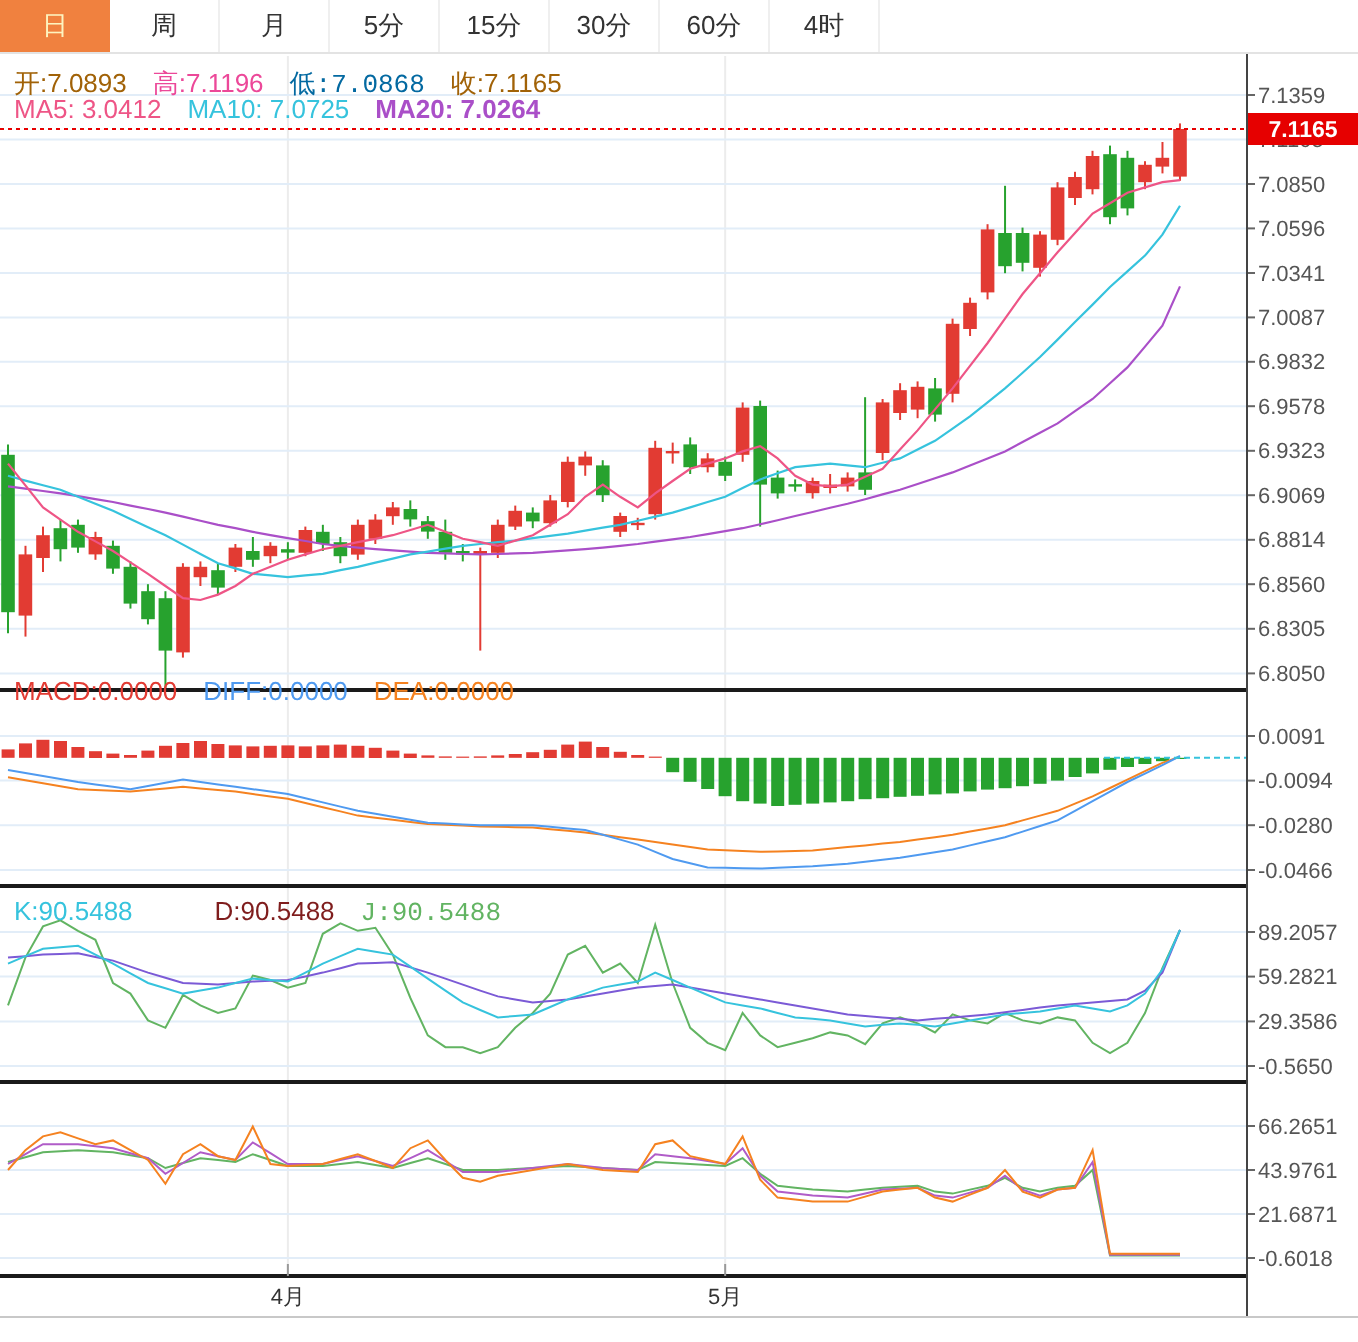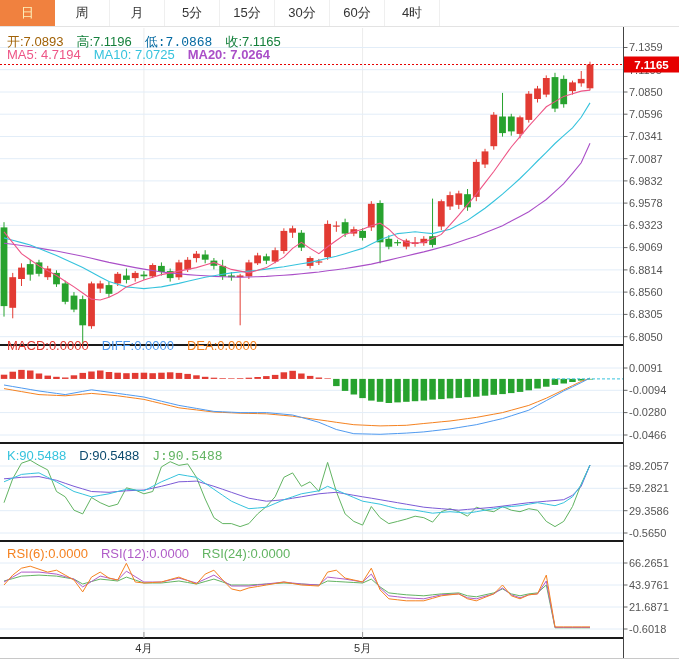--- a/index.html
+++ b/index.html
@@ -338,18 +338,17 @@
       <rect x="0" y="442" width="623.5" height="2" fill="#1a1a1a"></rect>
       <rect x="0" y="540" width="623.5" height="2" fill="#1a1a1a"></rect>
       <rect x="0" y="637" width="623.5" height="2" fill="#1a1a1a"></rect>
       <line x1="623.5" y1="26" x2="623.5" y2="659" stroke="#444444" stroke-width="1"></line>
       <line x1="0" y1="658.5" x2="679" y2="658.5" stroke="#c8c8c8" stroke-width="1"></line>
       <line x1="143.936" y1="632" x2="143.936" y2="638" stroke="#999"></line>
       <text x="143.936" y="652" font-size="11" fill="#333" text-anchor="middle">4月</text>
       <line x1="362.586" y1="632" x2="362.586" y2="638" stroke="#999"></line>
       <text x="362.586" y="652" font-size="11" fill="#333" text-anchor="middle">5月</text>
     </svg>
-  <div class="legend" id="lg-ohlc" style="top:33px"><span style="color: #a16207;">开:7.0893</span><span style="color: #15803d;">高:7.1196</span><span style="color: #0369a1; font-family: Liberation Mono, monospace;">低:7.0868</span><span style="color: #15803d;">收:7.1165</span></div>
-  <div class="legend" id="lg-ma" style="top:47px"><span style="color: rgb(238, 85, 134);">MA5: 4.7194</span><span style="color: rgb(54, 195, 221);">MA10: 7.0725</span><span style="color: rgb(170, 79, 200); font-weight: bold;">MA20: 7.0264</span></div>
+  <div class="legend" id="lg-ohlc" style="top:33px"><span style="color: #a16207;">开:7.0893</span><span style="color: #ec4899;">高:7.1196</span><span style="color: #0369a1; font-family: Liberation Mono, monospace;">低:7.0868</span><span style="color: #a16207;">收:7.1165</span></div>
+  <div class="legend" id="lg-ma" style="top:47px"><span style="color: rgb(238, 85, 134);">MA5: 3.0412</span><span style="color: rgb(54, 195, 221);">MA10: 7.0725</span><span style="color: rgb(170, 79, 200); font-weight: bold;">MA20: 7.0264</span></div>
   <div class="legend" id="lg-macd" style="top:338px"><span style="color: rgb(226, 59, 51);">MACD:0.0000</span><span style="color: rgb(79, 154, 240);">DIFF:0.0000</span><span style="color: rgb(245, 130, 32);">DEA:0.0000</span></div>
-  <div class="legend" id="lg-kdj" style="top:448px"><span style="color: rgb(54, 195, 221);">K:90.5488</span><span style="color: #0c4a6e;">D:90.5488</span><span style="color: rgb(98, 180, 98); font-family: Liberation Mono, monospace;">J:90.5488</span></div>
-  <div class="legend" id="lg-rsi" style="top:546px"><span style="color: rgb(245, 130, 32);">RSI(6):0.0000</span><span style="color: rgb(176, 92, 200);">RSI(12):0.0000</span><span style="color: rgb(98, 180, 98);">RSI(24):0.0000</span></div>
+  <div class="legend" id="lg-kdj" style="top:448px"><span style="color: rgb(54, 195, 221);">K:90.5488</span><span style="color: #7f1d1d; margin-left: 28px;">D:90.5488</span><span style="color: rgb(98, 180, 98); font-family: Liberation Mono, monospace;">J:90.5488</span></div>
 </div>
 
 </body></html>

